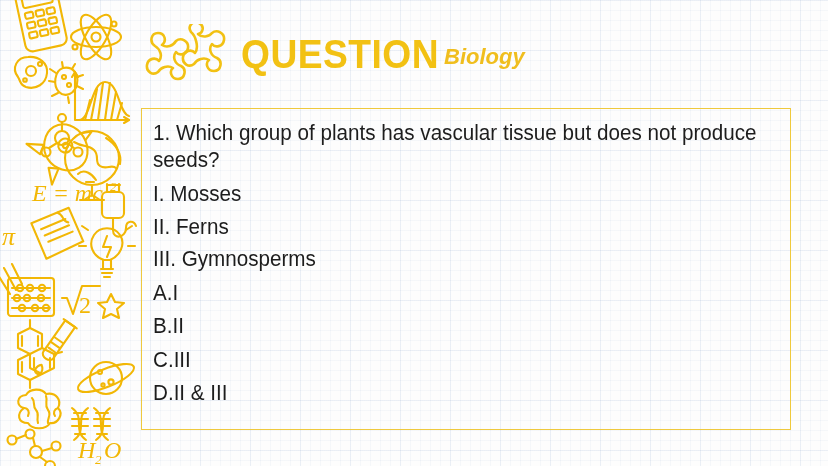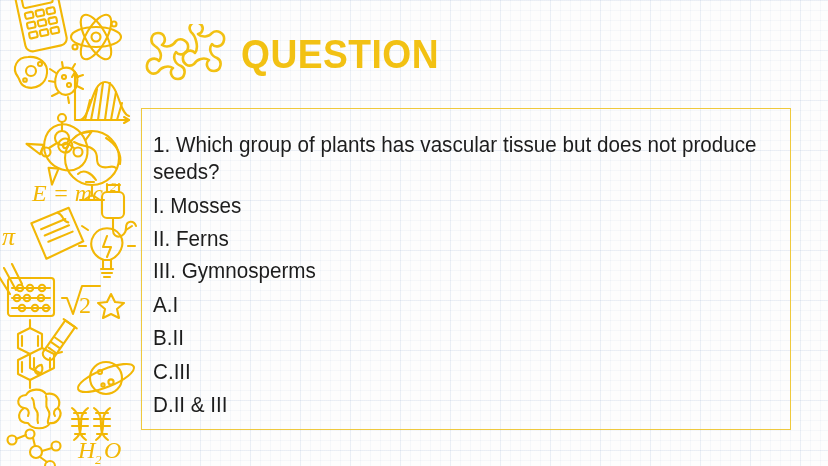--- a/index.html
+++ b/index.html
@@ -87,21 +87,21 @@
   
   #question-panel {
     position: absolute;
     left: 141px;
     top: 108px;
     width: 650px;
     height: 322px;
     box-sizing: border-box;
     border: 1.5px solid #EFC93D;
     background: transparent;
-    padding: 23px 14px 0 11px;
+    padding: 11px 14px 0 11px;
   }
   .q-line {
     color: #1d1d1d;
     font-size: 21.5px;
     font-family: "Liberation Sans Narrow", "Liberation Sans", sans-serif;
     transform: scaleX(0.96);
     transform-origin: left center;
     white-space: nowrap;
   }
   #stem {
@@ -313,20 +313,21 @@
                C42 45, 40 55, 33 55 C26 55, 24 47, 28 44 C23 41, 16 43, 13 48
                C8 52, 1 48, 2 41 C3 34, 11 33, 14 37 C18 32, 15 25, 10 22 Z"></path>
       <path d="M46 8 C42 2, 48 -4, 54 -1 C60 2, 58 9, 53 10 C57 14, 64 13, 67 9
                C72 5, 80 9, 79 16 C78 23, 70 24, 67 20 C63 25, 66 32, 72 34
                C78 37, 76 47, 69 47 C62 47, 60 39, 64 36 C59 33, 52 35, 49 40
                C44 44, 37 40, 38 33 C39 26, 47 25, 50 29 C54 24, 51 12, 46 8 Z"></path>
     </svg>
 
     <div id="question-title">QUESTION</div>
 
+    <div id="subject-label">Biology</div>
   </div>
 
   <div id="question-panel">
 
     <div id="stem">1. Which group of plants has vascular tissue but does not produce seeds?</div>
 
     <div class="q-line roman-item">I. Mosses</div>
     <div class="q-line roman-item">II. Ferns</div>
     <div class="q-line roman-item">III. Gymnosperms</div>
 

